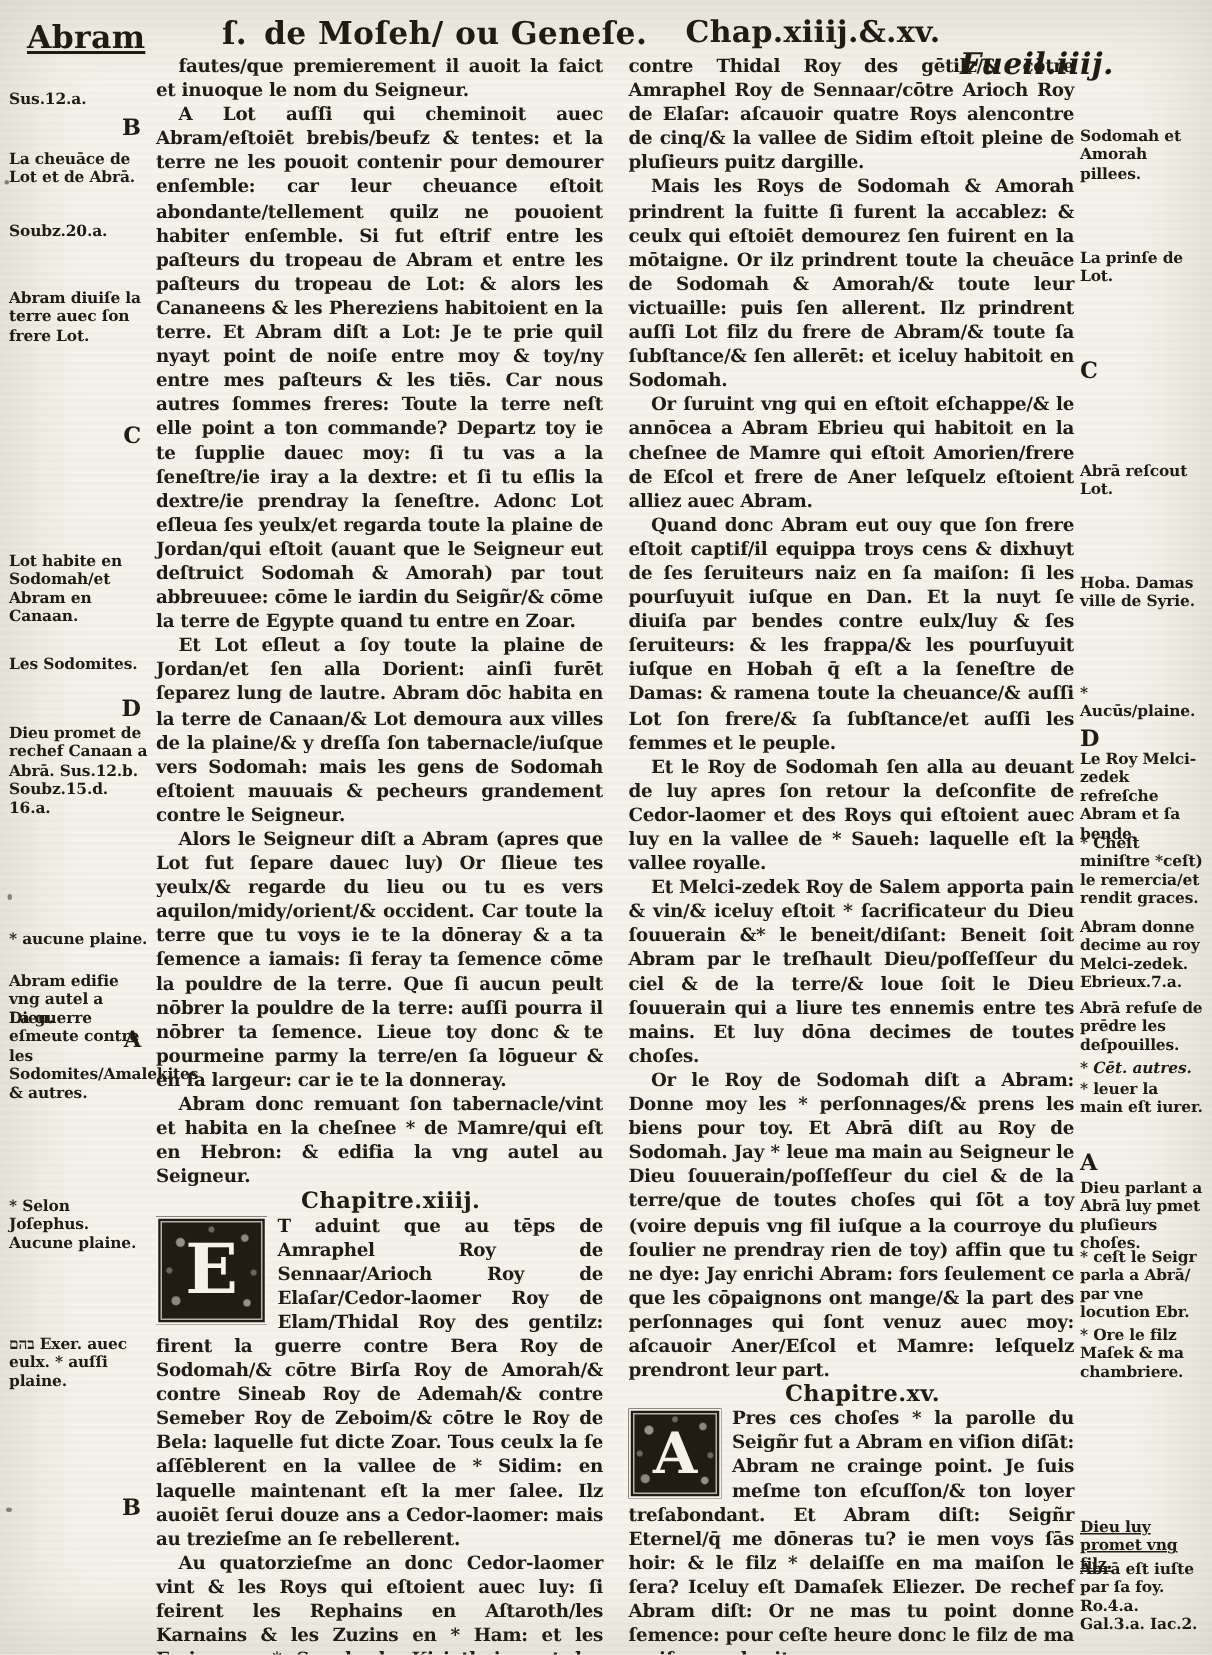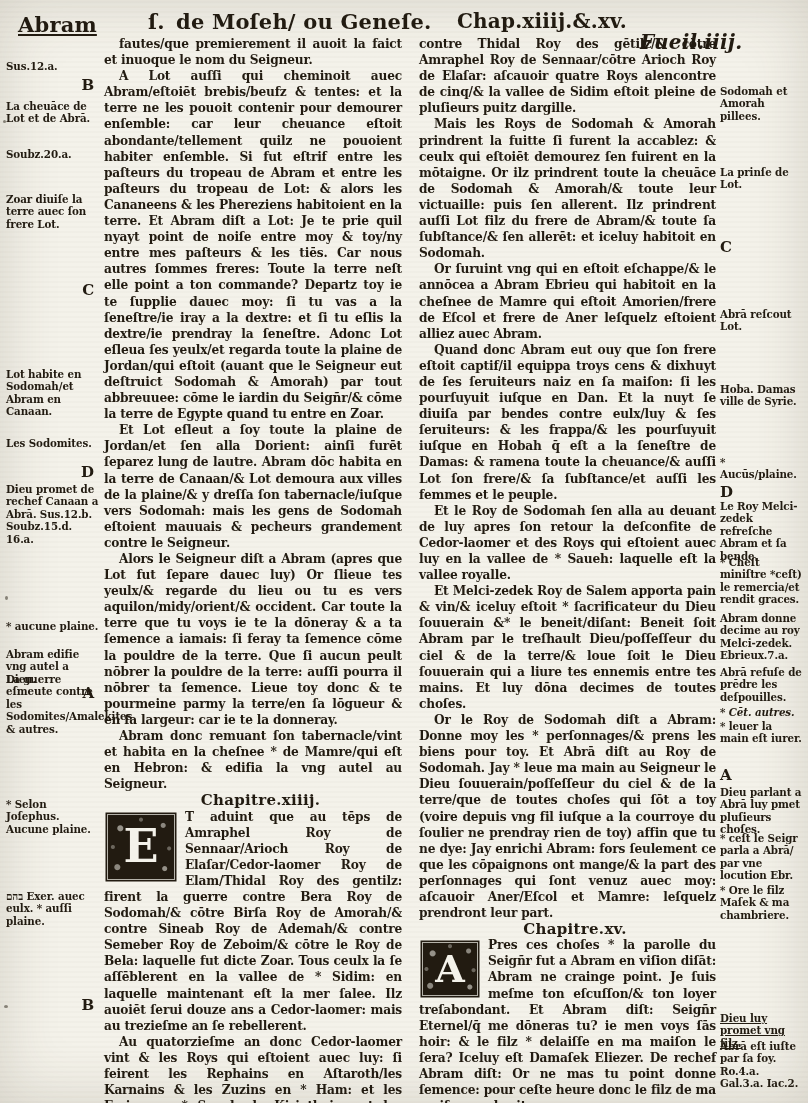--- a/index.html
+++ b/index.html
@@ -86,21 +86,21 @@
   <div class="marg marg-left">
 
       <div class="note" style="top: 60px;"><span>Sus.12.a.</span></div>
 
       <div class="note letter" style="top: 78px;"><span>B</span></div>
 
       <div class="note" style="top: 100px;"><span>La cheuāce de Lot et de Abrā.</span></div>
 
       <div class="note" style="top: 148px;"><span>Soubz.20.a.</span></div>
 
-      <div class="note" style="top: 193px;"><span>Zoar diuiſe la terre auec ſon frere Lot.</span></div>
+      <div class="note" style="top: 193px;"><span>Abram diuiſe la terre auec ſon frere Lot.</span></div>
 
       <div class="note letter" style="top: 283px;"><span>C</span></div>
 
       <div class="note" style="top: 368px;"><span>Lot habite en Sodomah/et Abram en Canaan.</span></div>
 
       <div class="note" style="top: 437px;"><span>Les Sodomites.</span></div>
 
       <div class="note letter" style="top: 465px;"><span>D</span></div>
 
       <div class="note" style="top: 483px;"><span>Dieu promet de rechef Canaan a Abrā. Sus.12.b. Soubz.15.d. 16.a.</span></div>

